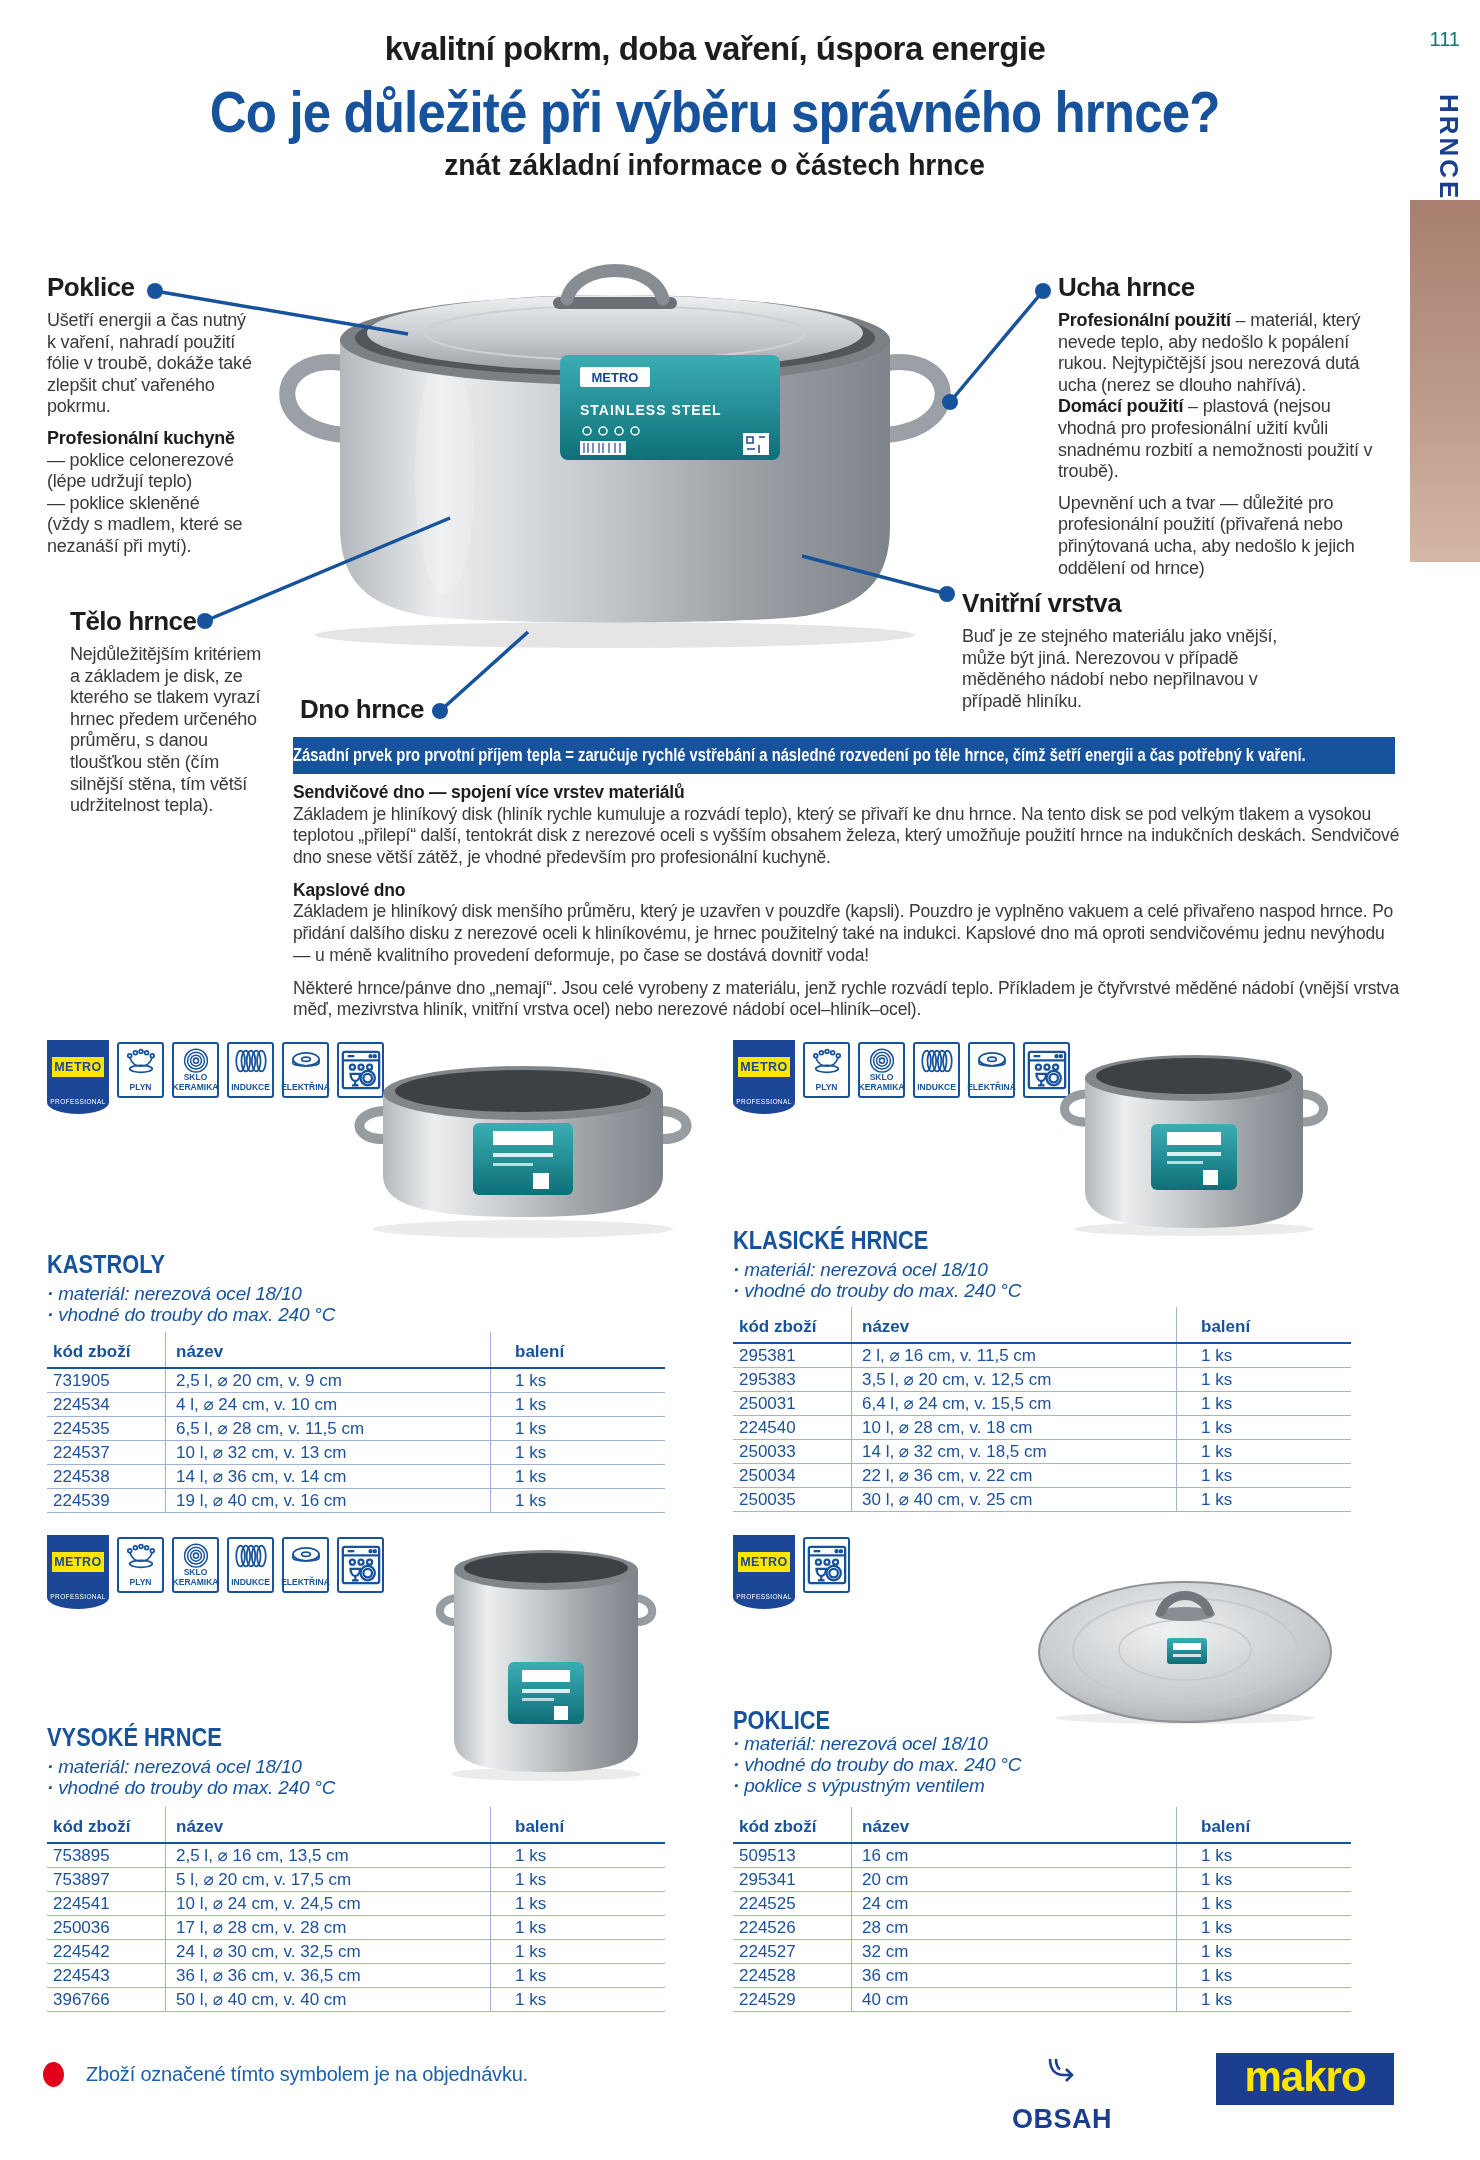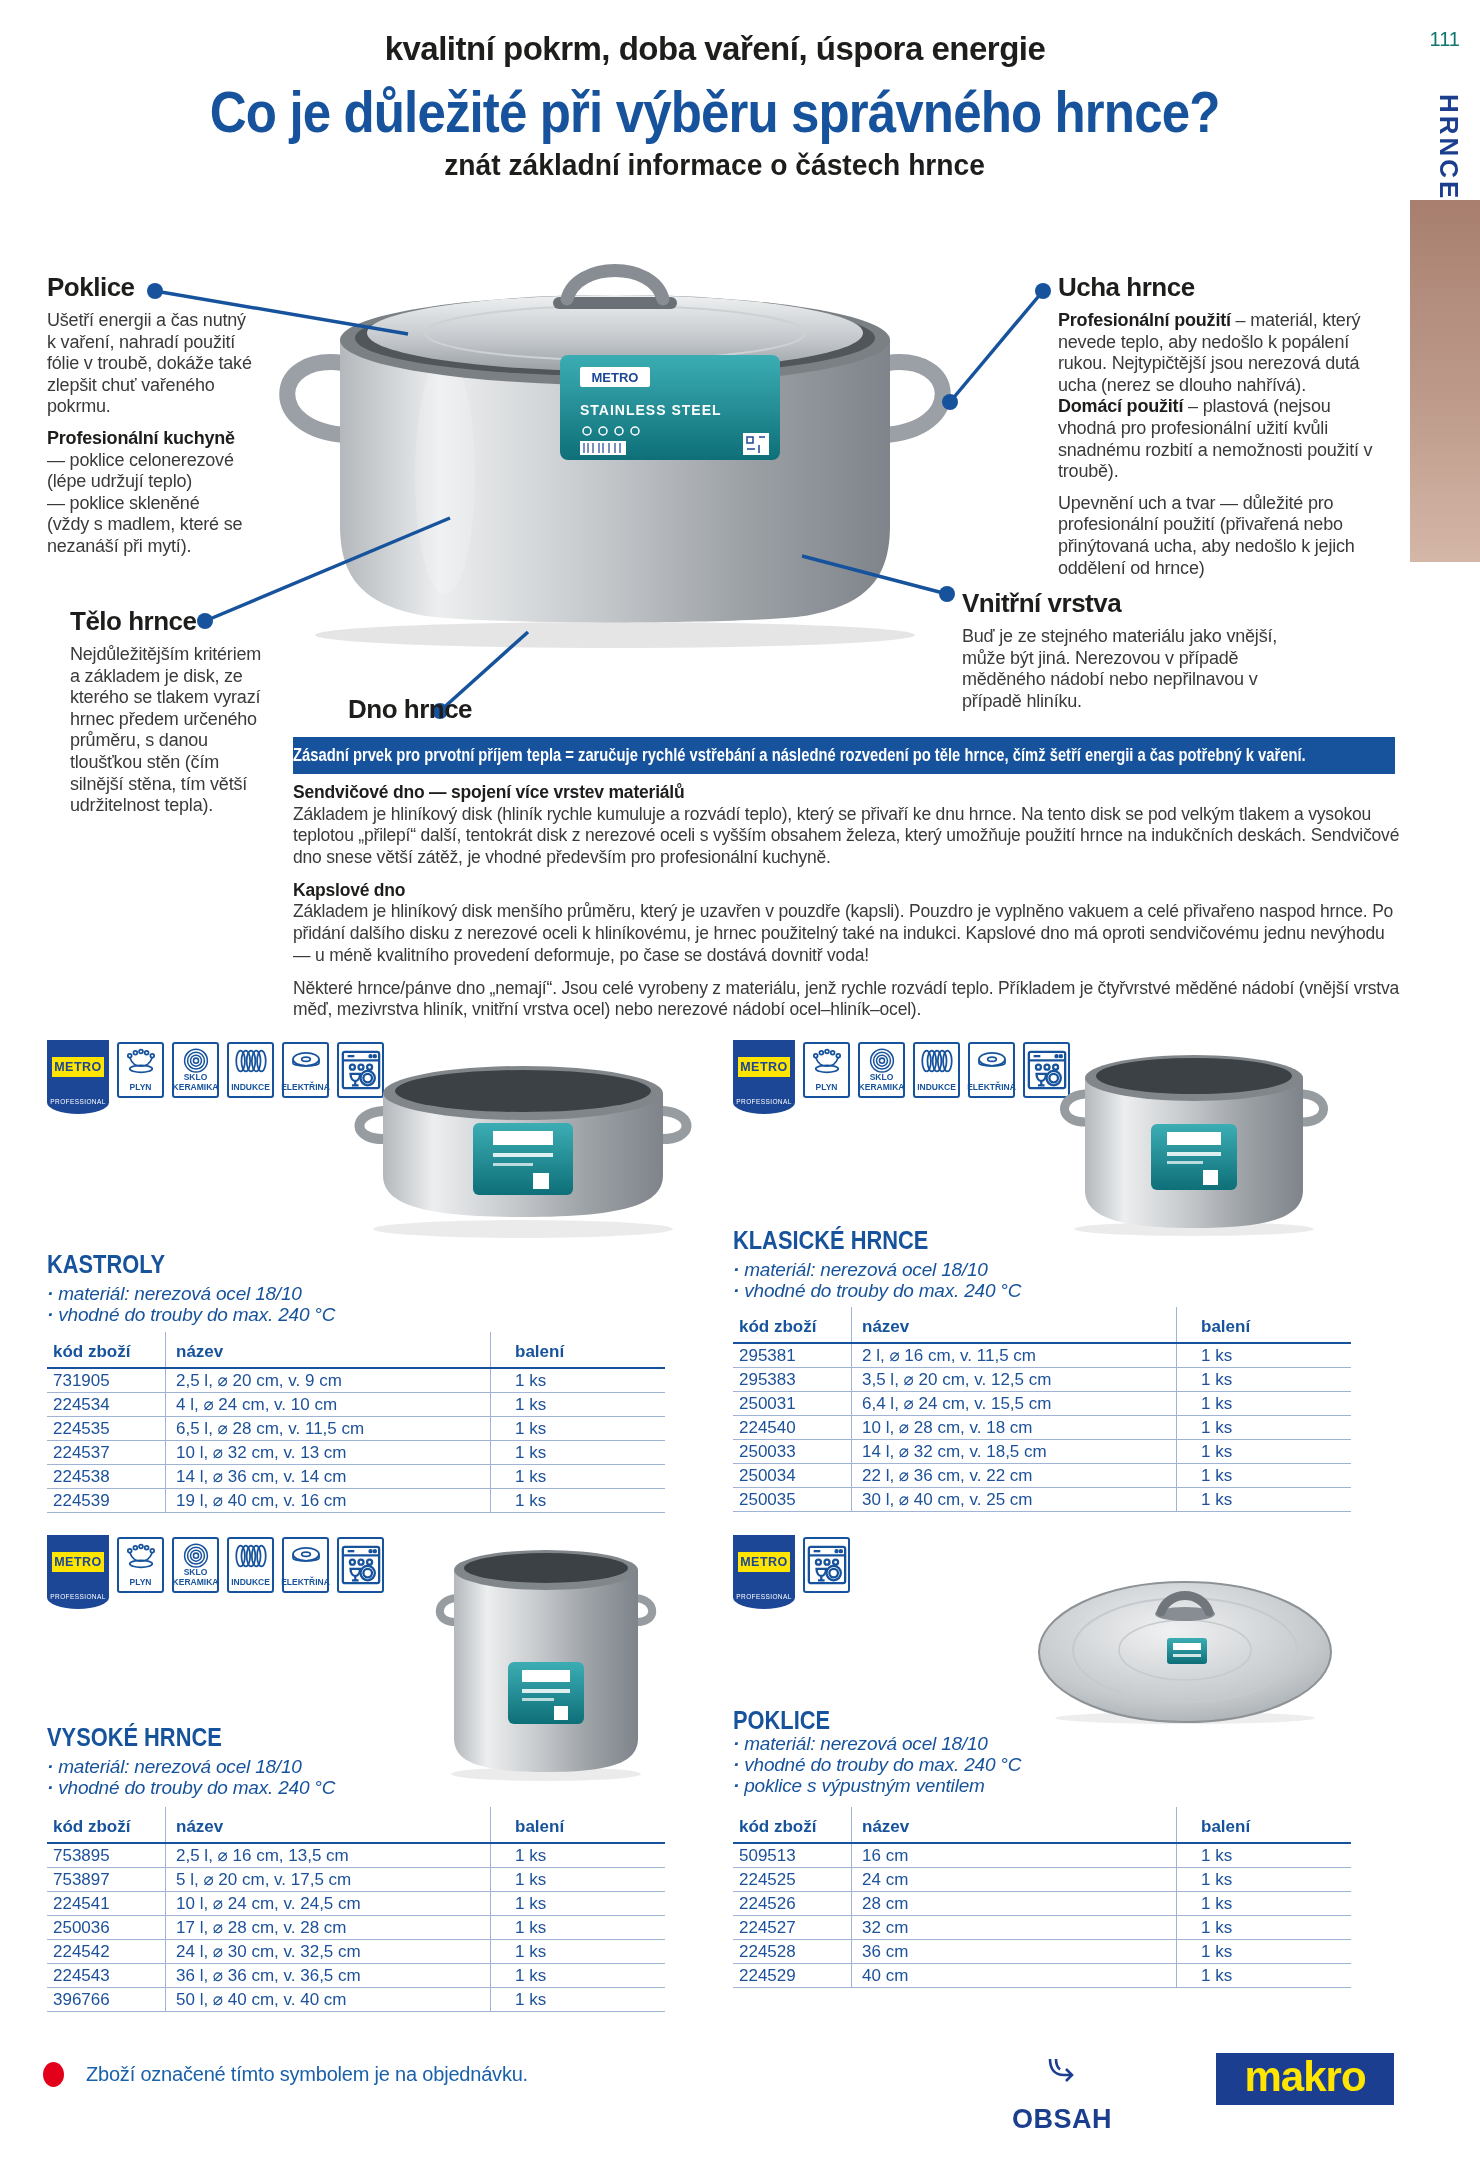--- a/index.html
+++ b/index.html
@@ -25,21 +25,21 @@
 
   
   .ann-title { font-size:26px; font-weight:bold; letter-spacing:-0.5px; color:#1d1d1b; margin:0 0 7px 0; }
   .ann-text, .ann-line { font-size:18px; line-height:1.2; letter-spacing:-0.2px; color:#3a3a39; }
   .ann-text b, .ann-line b, .lead { color:#1d1d1b; }
   .ann-p { margin:0 0 10px 0; }
   .blk-poklice { left:47px;  top:272px; width:212px; }
   .blk-ucha    { left:1058px;top:272px; width:332px; }
   .blk-telo    { left:70px;  top:606px; width:205px; }
   .blk-vnitrni { left:962px; top:588px; width:342px; }
-  .blk-dno-title { left:300px; top:694px;margin-left:48px; }
+  .blk-dno-title { left:300px; top:694px; }
 
   .highlight-bar { left:293px; top:737px; width:1102px; height:37px; background:#17539c;
     display:flex; align-items:center; box-sizing:border-box; }
   .highlight-bar span { color:#fff; font-size:18px; font-weight:bold; transform:scaleX(0.82); transform-origin:left center; white-space:nowrap; }
 
   .dno-paras { left:293px; top:782px; width:1108px; font-size:17.5px; line-height:1.24; letter-spacing:-0.2px; color:#3a3a39; }
   .dno-paras p { margin:0 0 11px 0; }
   .dno-paras .lead { font-weight:bold; }
 
   
@@ -596,20 +596,25 @@
         <th class="c2">balení</th>
       </tr>
         </thead>
       <tbody>
           <tr>
             <td class="c0">509513</td>
             <td class="c1">16 cm</td>
             <td class="c2">1 ks</td>
           </tr>
           <tr>
+            <td class="c0">295341</td>
+            <td class="c1">20 cm</td>
+            <td class="c2">1 ks</td>
+          </tr>
+          <tr>
             <td class="c0">224525</td>
             <td class="c1">24 cm</td>
             <td class="c2">1 ks</td>
           </tr>
           <tr>
             <td class="c0">224526</td>
             <td class="c1">28 cm</td>
             <td class="c2">1 ks</td>
           </tr>
           <tr>

